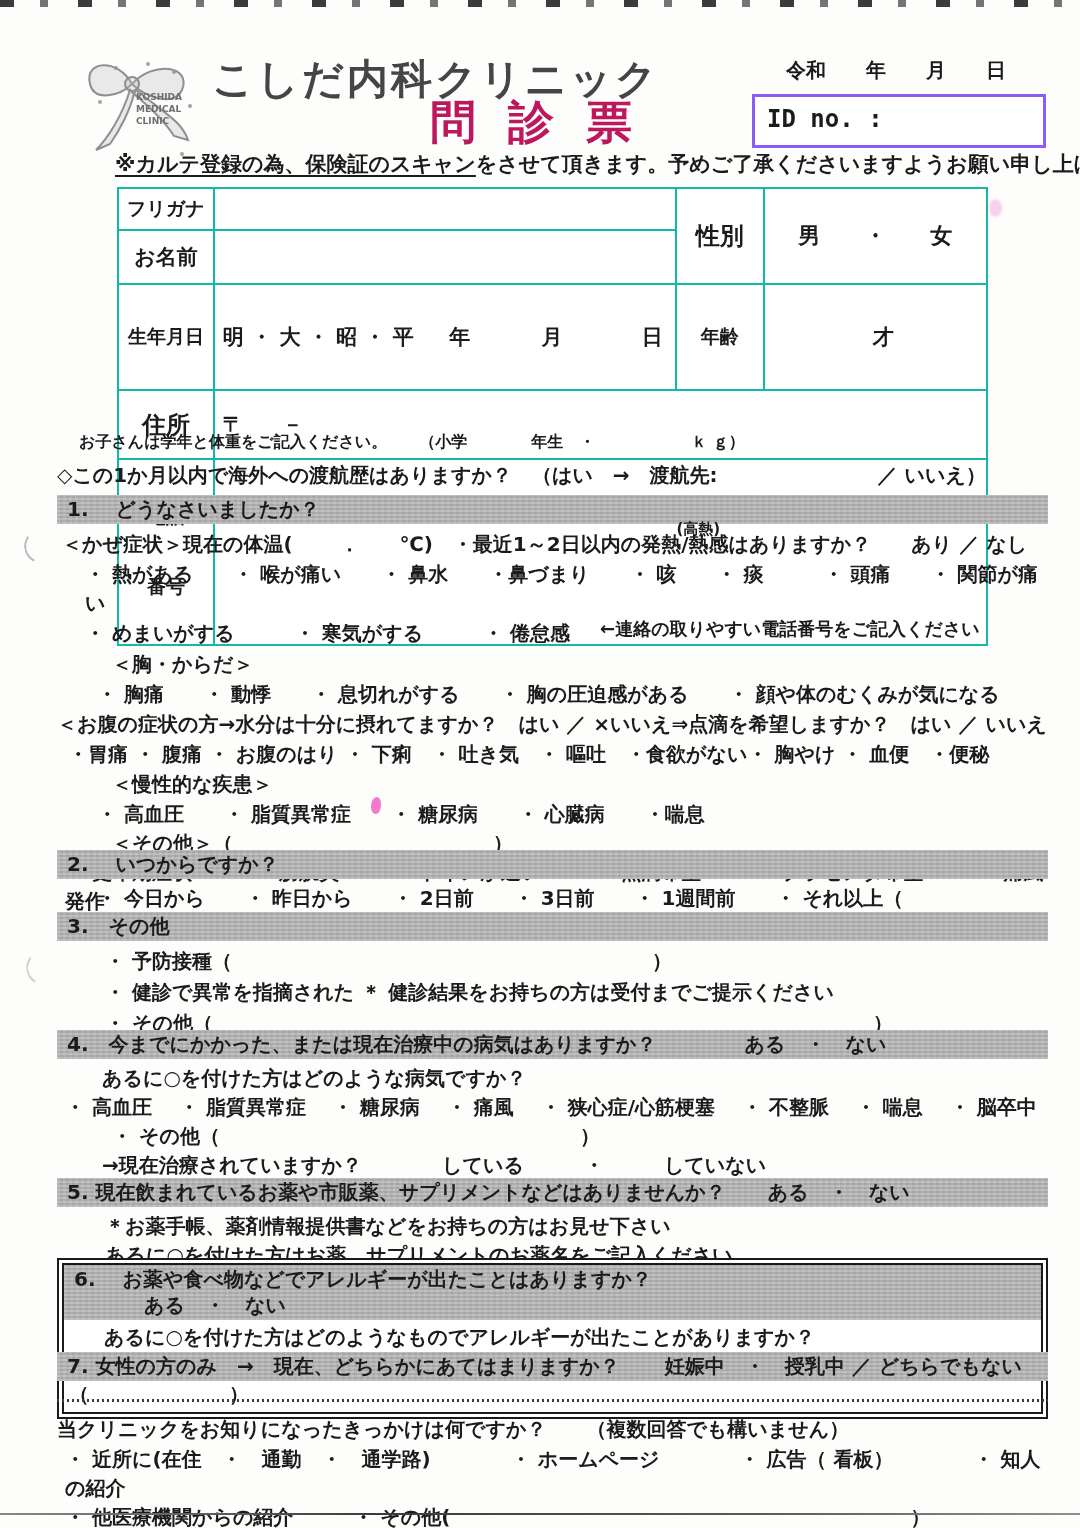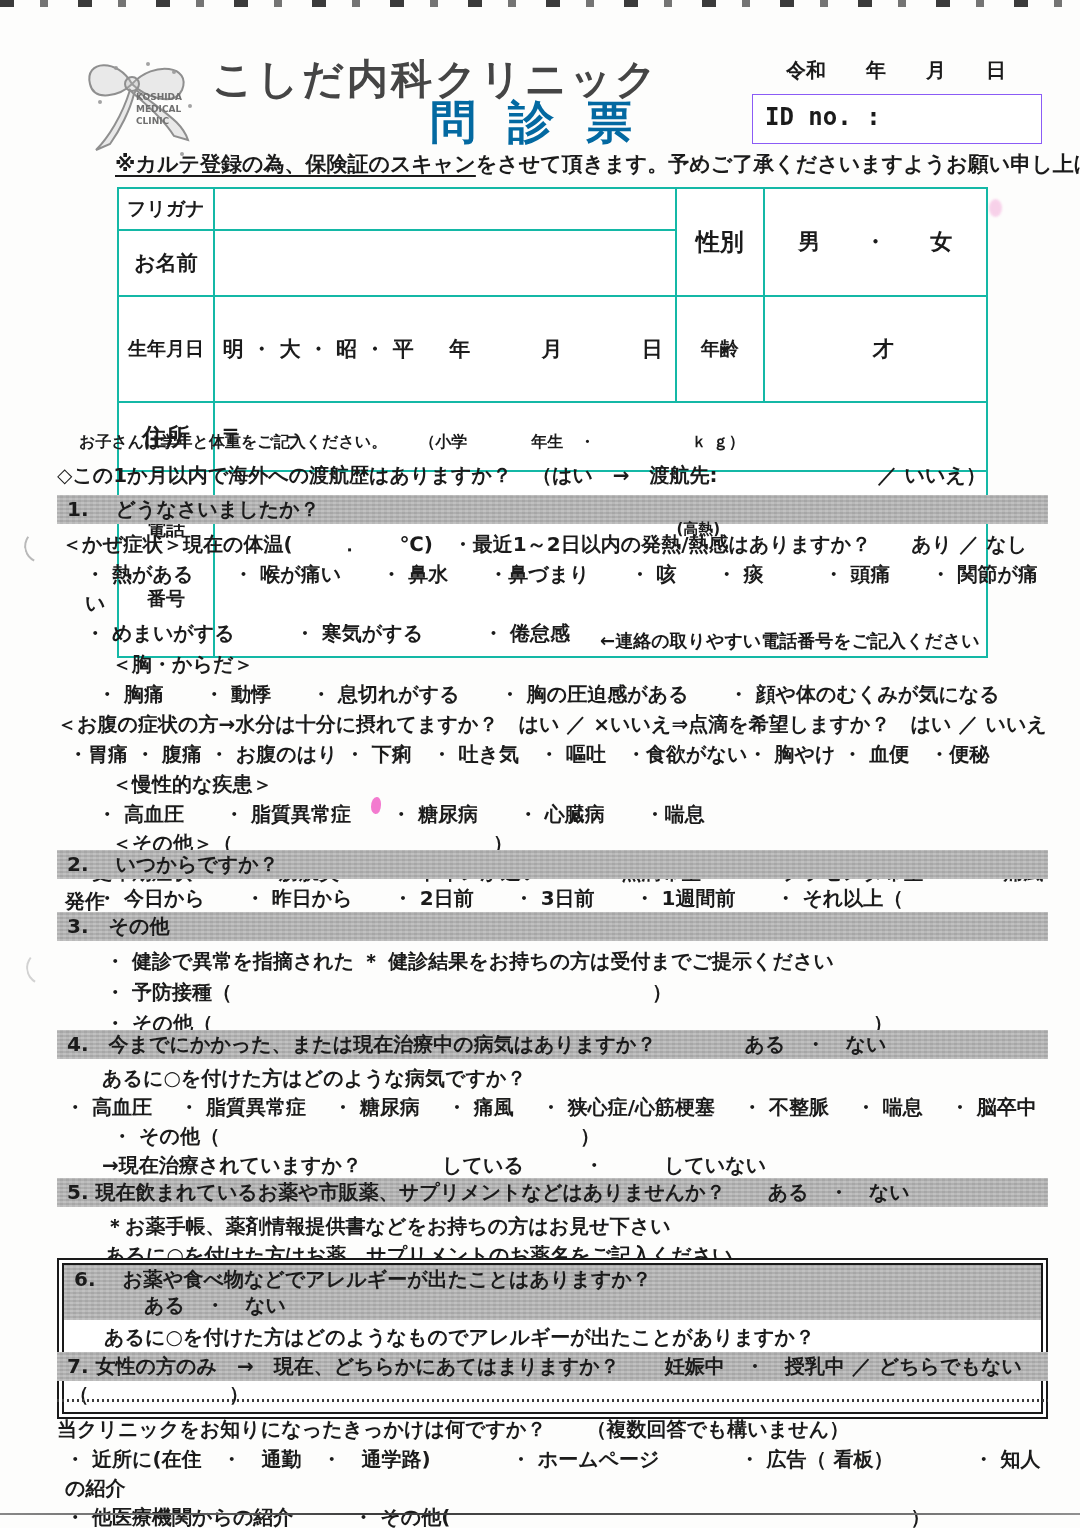--- a/index.html
+++ b/index.html
@@ -17,23 +17,23 @@
     border-radius:50%;opacity:.5;filter:blur(1px);}
   .arc{position:absolute;width:40px;height:34px;border:2px solid #a9a9a9;border-radius:50%;
     border-color:transparent transparent transparent #a9a9a9;opacity:.8;}
   .arc1{left:24px;top:526px;transform:rotate(-14deg);}
   .arc2{left:26px;top:948px;transform:rotate(-10deg);opacity:.5;}
   
   .logo{position:absolute;left:70px;top:44px;}
   .clinic-name{position:absolute;left:212px;top:52px;font-size:41px;font-weight:700;
     color:#454545;letter-spacing:3px;white-space:pre;}
   .form-title{position:absolute;left:430px;top:92px;font-size:46px;font-weight:800;
-    color:#0369a1;letter-spacing:8px;white-space:pre;}
+    color:#be185d;letter-spacing:8px;white-space:pre;}
   .era-date{position:absolute;left:786px;top:57px;font-size:20px;font-weight:700;white-space:pre;}
-  .id-box{position:absolute;left:752px;top:94px;width:276px;height:40px;border:1px solid #8b5cf6;
+  .id-box{position:absolute;left:752px;top:94px;width:276px;height:40px;border:3px solid #8b5cf6;
     font-family:"DejaVu Sans Mono","Liberation Mono",monospace;font-size:24px;font-weight:700;
     padding:8px 0 0 12px;background:#fff;}
   .notice{position:absolute;left:115px;top:150px;font-size:21px;font-weight:700;white-space:pre;}
   .notice .u{text-decoration:underline;text-decoration-thickness:2px;text-underline-offset:4px;}
   
   .ptable{position:absolute;left:117px;top:187px;border-collapse:collapse;table-layout:fixed;background:#fff;}
   .ptable td{border:2px solid #14b8a6;font-weight:700;padding:0 8px;vertical-align:middle;
     white-space:pre;overflow:hidden;}
   .lab{text-align:center;font-size:19px;}
   .big{font-size:24px;}
@@ -106,21 +106,21 @@
         <col style="width:88px">
         <col style="width:223px">
       </colgroup>
     <tbody>
         <tr style="height:42px">
       <td class="lab">フリガナ</td>
       <td></td>
       <td class="lab big" rowspan="2">性別</td>
       <td class="lab" rowspan="2" style="font-size:22px">男　　・　　女</td>
     </tr>
-    <tr style="height:66px">
+    <tr style="height:54px">
       <td class="lab" style="font-size:21px">お名前</td>
       <td></td>
     </tr>
     <tr style="height:40px">
       <td class="lab">生年月日</td>
       <td>
         <div class="bd-flex">
           <span>明 ・ 大 ・ 昭 ・ 平</span>
           <span class="sp">年</span>
           <span class="sp">月</span>
@@ -166,22 +166,22 @@
     <div class="line pl8">・ 更年期症状　　　・ 膀胱炎　　　・トイレが近い　　　・点滴希望　　　・プラセンタ希望　　　・痛風発作</div>
   </div>
 
   <div class="sec" style="top:850px">
     <div class="bar"><span>2.　 いつからですか？</span></div>
     <div class="line pl40">・ 今日から　　・ 昨日から　　・ 2日前　　・ 3日前　　・ 1週間前　　・ それ以上（</div>
   </div>
 
   <div class="sec" style="top:912px">
     <div class="bar"><span>3.　その他</span></div>
+    <div class="line pl48 lh31">・ 予防接種（　　　　　　　　　　　　　　　　　　　　　）</div>
     <div class="line pl48 lh31">・ 健診で異常を指摘された ＊ 健診結果をお持ちの方は受付までご提示ください</div>
-    <div class="line pl48 lh31">・ 予防接種（　　　　　　　　　　　　　　　　　　　　　）</div>
     <div class="line pl48 lh31">・ その他（　　　　　　　　　　　　　　　　　　　　　　　　　　　　　　　　　）</div>
   </div>
 
   <div class="sec" style="top:1030px">
     <div class="bar"><span>4.　今までにかかった、または現在治療中の病気はありますか？</span><span style="margin-left:88px">ある　・　ない</span></div>
     <div class="line pl45">あるに○を付けた方はどのような病気ですか？</div>
     <div class="line pl8">・ 高血圧　 ・ 脂質異常症　 ・ 糖尿病　 ・ 痛風　 ・ 狭心症/心筋梗塞　 ・ 不整脈　 ・ 喘息　 ・ 脳卒中</div>
     <div class="line pl55">・ その他（　　　　　　　　　　　　　　　　　　）</div>
     <div class="line pl45">→現在治療されていますか？　　　　している　　　・　　　していない</div>
   </div>

